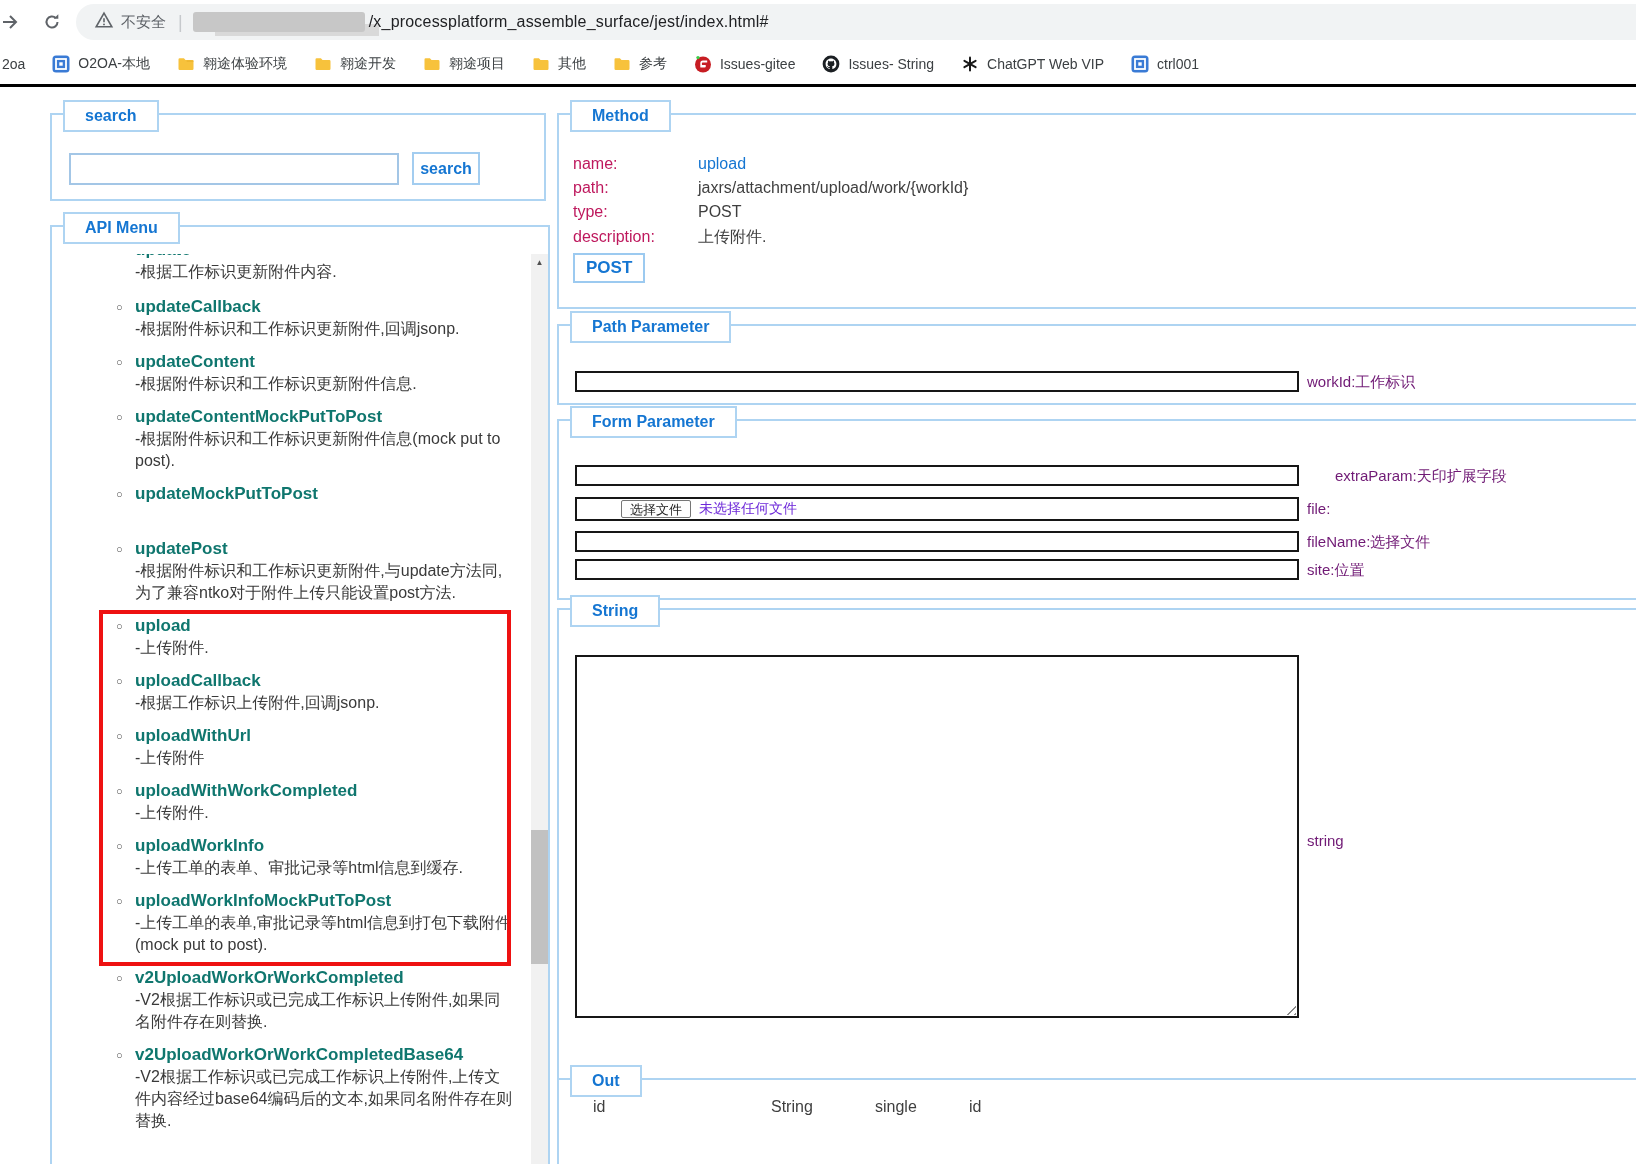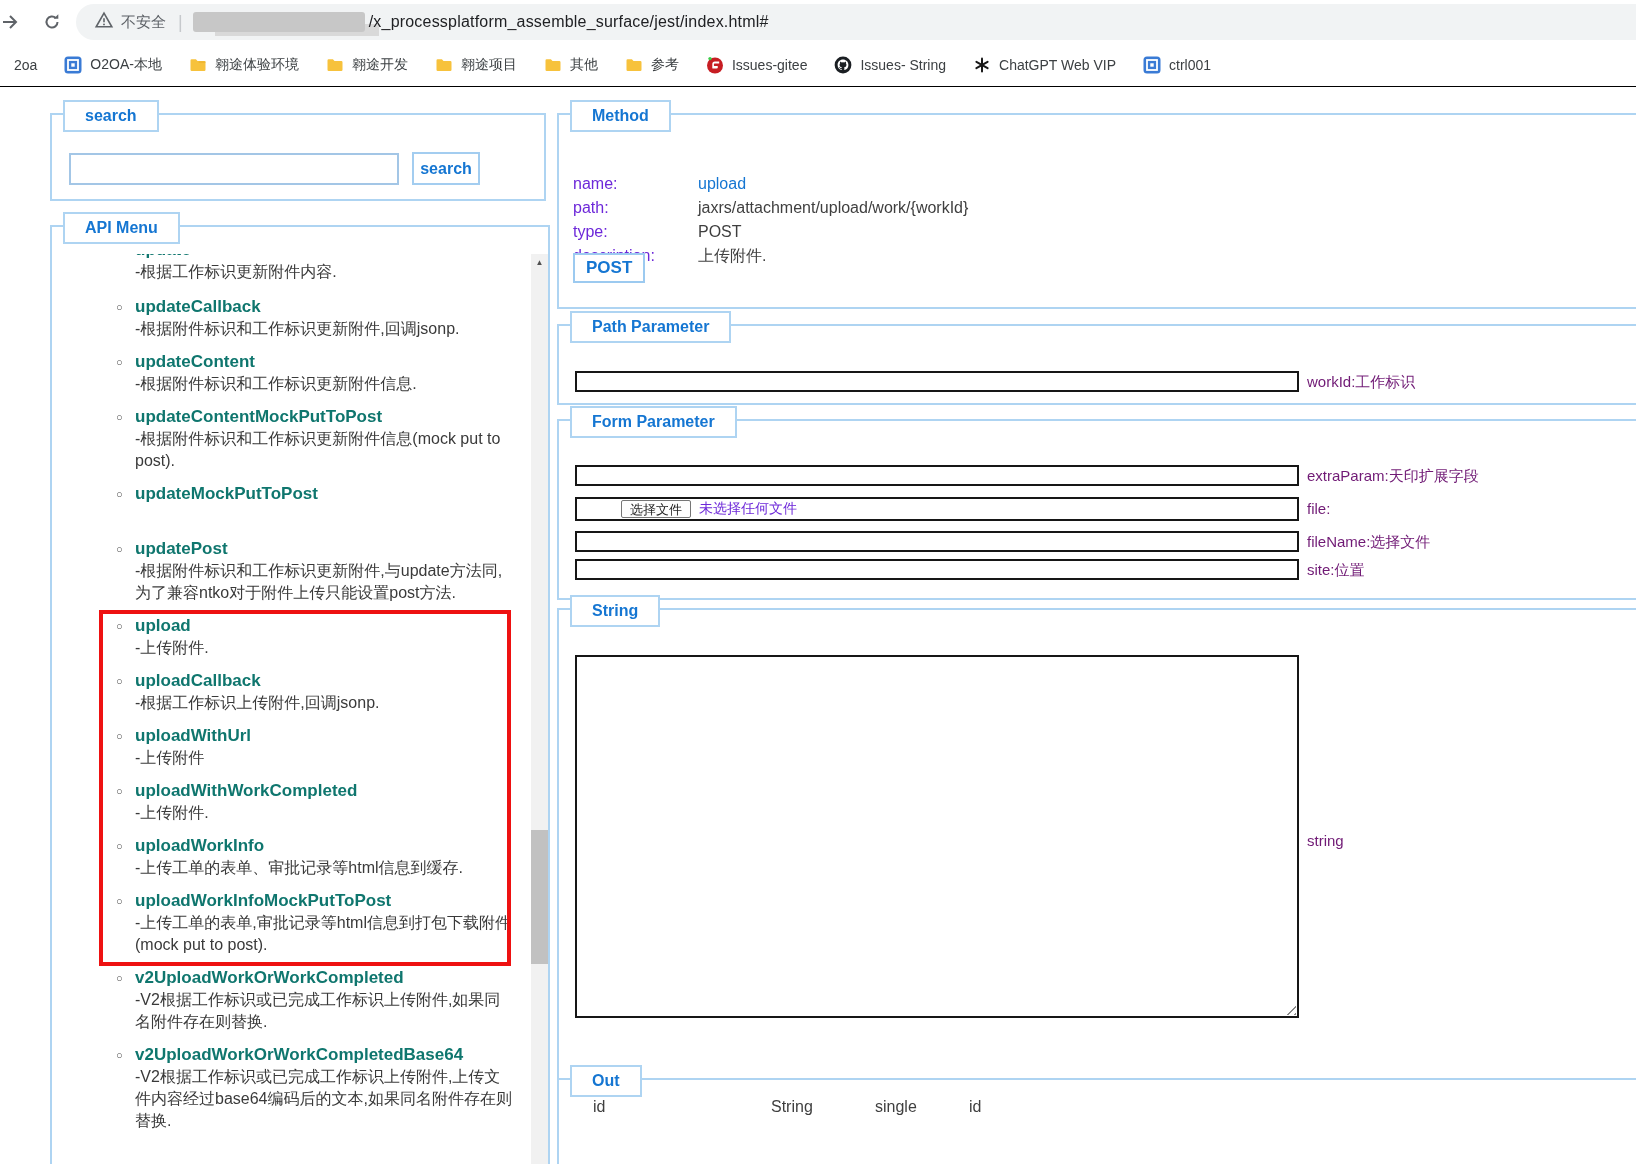--- a/index.html
+++ b/index.html
@@ -13,22 +13,22 @@
   .urlbar { position:absolute; left:76px; top:4px; width:1600px; height:36px;
             background:#f1f3f4; border-radius:18px; display:flex; align-items:center;
             padding-left:18px; }
   .sec-label { color:#5f6368; font-size:15px; margin-left:7px; }
   .url-sep { color:#c6c9cc; font-size:18px; margin:0 10px 0 12px; }
   .redacted { width:172px; height:20px; background:#c7c7c7; border-radius:3px;
               box-shadow:18px 8px 0 -4px #d9d9d9; margin-right:4px; }
   .urltext { color:#202124; font-size:16px; letter-spacing:0.2px; }
 
   .bookmarks { position:absolute; left:0; top:44px; width:1636px; height:43px; background:#fff;
-               border-bottom:1px solid #000000; display:flex; align-items:center; gap:27px;
-               padding-left:14px; }
+               border-bottom:3px solid #000000; display:flex; align-items:center; gap:27px;
+               padding-left:2px; }
   .bm { display:flex; align-items:center; gap:8px; cursor:pointer; }
   .bm-label { color:#3c4043; font-size:14px; white-space:nowrap; }
   .bm-ico { width:18px; height:18px; display:inline-block; flex:none; }
 
   
   .panel { position:absolute; border:2px solid #aed4f2; background:#fff; }
   .legend { position:absolute; top:-15px; left:11px; background:#fff; border:2px solid #aed4f2;
             padding:4px 20px; color:#1576d2; font-weight:bold; font-size:16px; line-height:20px;
             white-space:nowrap; }
 
@@ -52,21 +52,21 @@
             border:4px solid #ee1111; pointer-events:none; }
 
   
   .sbar { position:absolute; top:27px; right:0; bottom:0; width:17px; background:#f1f1f1; }
   .sbar-up { position:absolute; top:0; left:0; width:17px; height:17px; color:#505050;
              font-size:8px; text-align:center; line-height:17px; cursor:pointer; }
   .sbar-thumb { position:absolute; top:576px; left:0; width:17px; height:134px; background:#c1c1c1; }
 
   
   .m-row { position:absolute; left:14px; font-size:16px; color:#3f3f3f; }
-  .m-label { display:inline-block; width:125px; color:#6d28d9;margin-top:20px; }
+  .m-label { display:inline-block; width:125px; color:#be185d; }
   .m-link { color:#1576d2; cursor:pointer; }
   .post-btn { position:absolute; left:14px; top:138px; background:#fff; border:2px solid #9ccaf0;
               color:#1576d2; font-weight:bold; font-size:17px; padding:3px 11px; cursor:pointer; }
 
   
   .binput { position:absolute; left:16px; width:724px; height:21px; border:2px solid #161616;
             outline:none; font-size:14px; padding:0 4px; background:#fff; }
   .flabel { position:absolute; left:748px; font-size:15px; color:#701a75; white-space:nowrap; }
   .filebox { position:absolute; left:16px; width:724px; height:24px; border:2px solid #161616;
              background:#fff; display:flex; align-items:center; }
@@ -301,21 +301,21 @@
 <div class="panel" style="left:557px; top:324px; width:1120px; height:81px;">
   <div class="legend">Path Parameter</div>
   <input class="binput" style="top: 45px;" type="text" value="">
   <span class="flabel" style="top:47px;">workId:工作标识</span>
 </div>
 
 <div class="panel" style="left:557px; top:419px; width:1120px; height:181px;">
   <div class="legend">Form Parameter</div>
 
   <input class="binput" style="top: 44px;" type="text" value="">
-  <span class="flabel" style="top:46px;">extraParam:天印扩展字段</span>
+  <span class="flabel" style="top:46px;margin-left:28px;">extraParam:天印扩展字段</span>
 
   <div class="filebox" style="top:76px;padding-left:42px;">
     <button class="filebtn">选择文件</button>
     <span class="filestatus">未选择任何文件</span>
   </div>
   <span class="flabel" style="top:79px;">file:</span>
 
   <input class="binput" style="top: 110px;" type="text" value="">
   <span class="flabel" style="top:112px;">fileName:选择文件</span>
 

